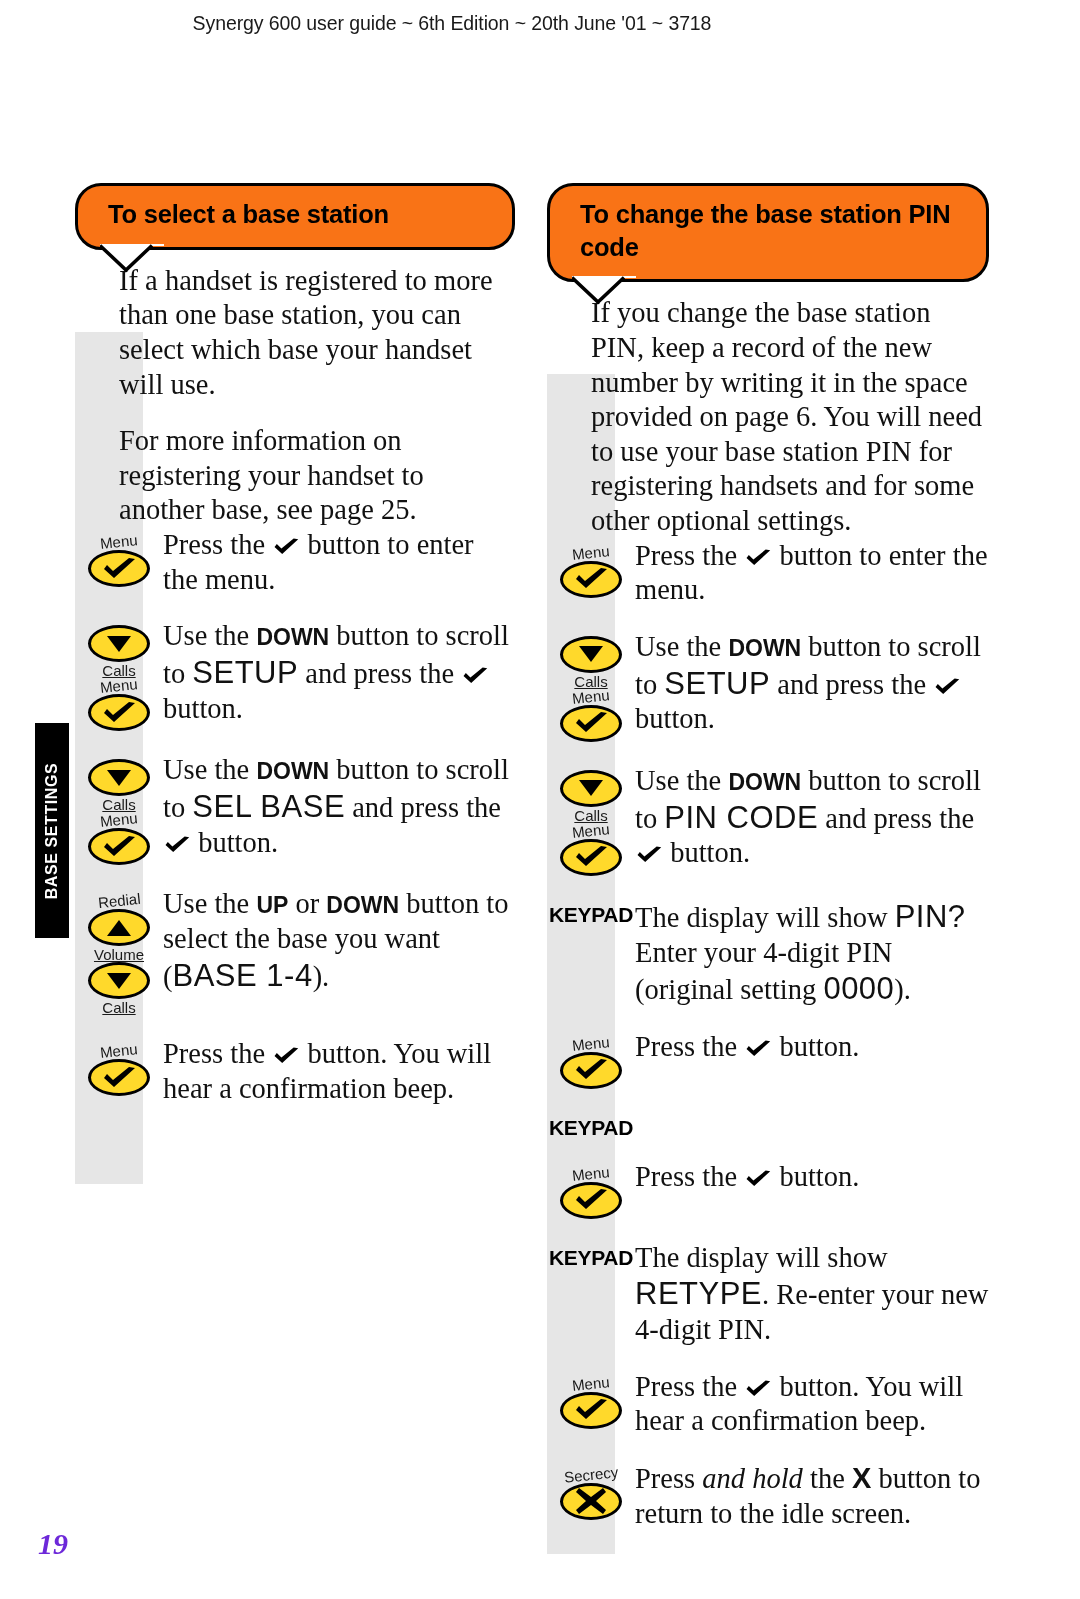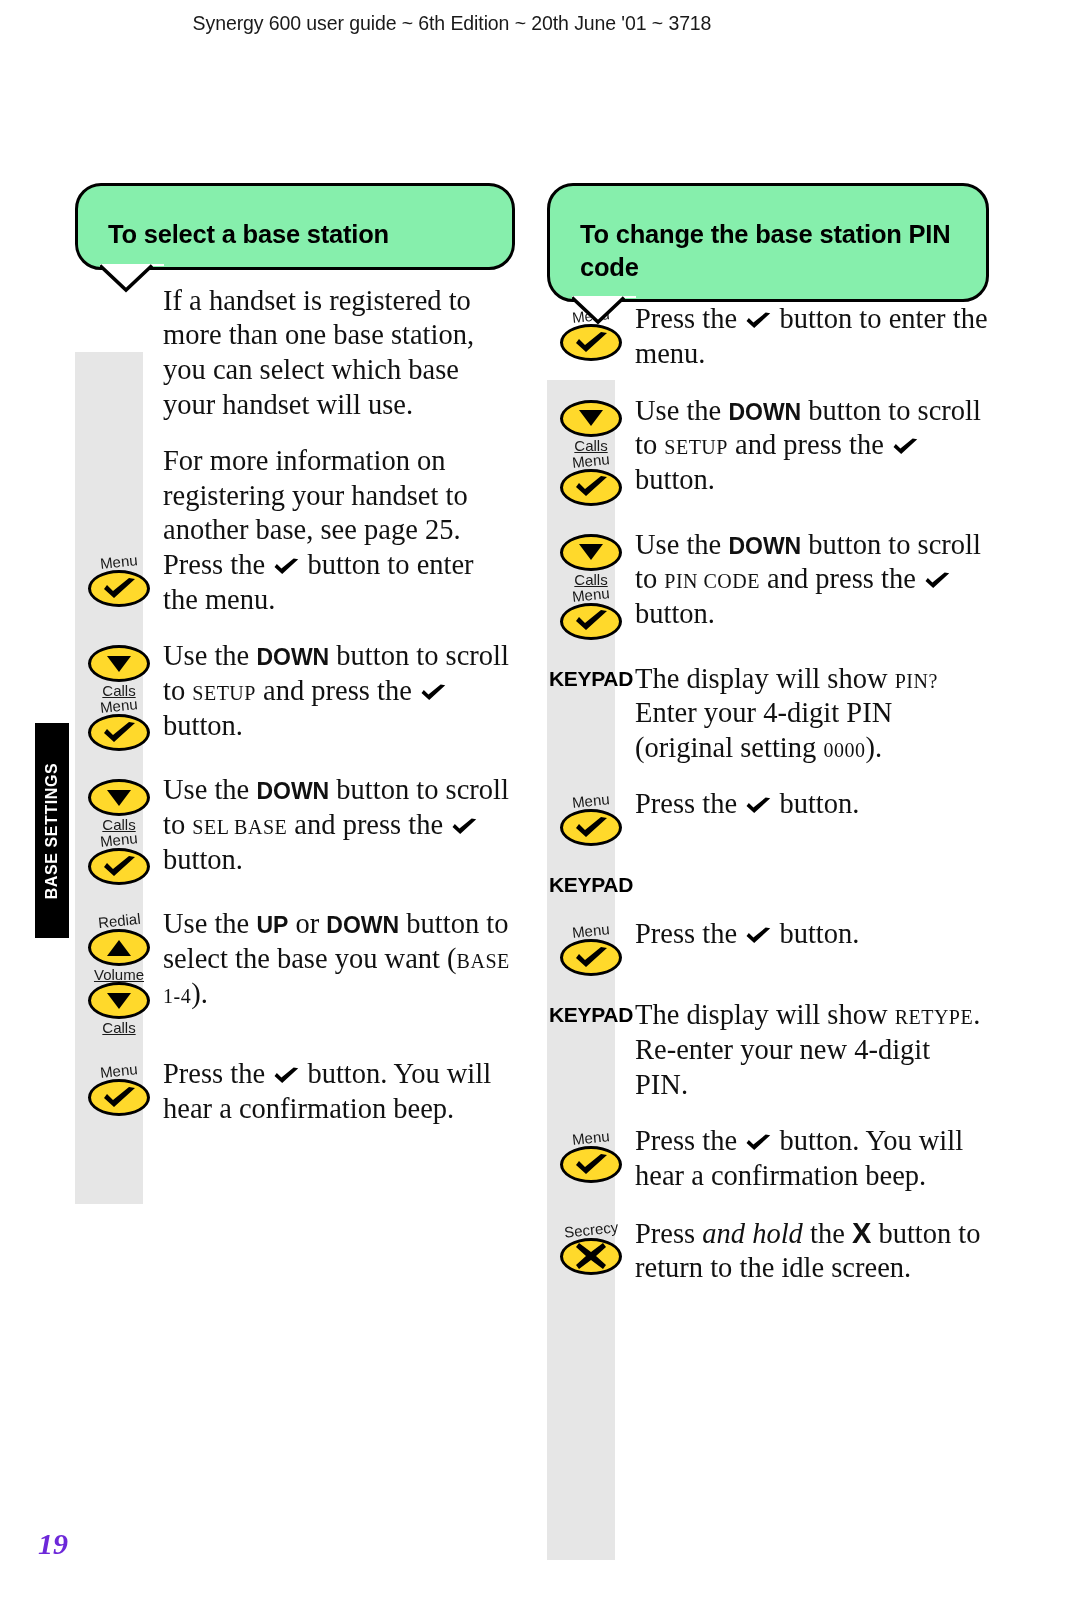--- a/index.html
+++ b/index.html
@@ -63,22 +63,22 @@
   
   .column { position: absolute; top: 183px; }
   .col-left  { left: 75px;  width: 440px; }
   .col-right { left: 547px; width: 442px; }
 
   
   .callout {
     position: relative;
     border: 3.5px solid #000;
     border-radius: 26px;
-    background: #86efac;
-    padding: 32px 22px 16px 30px;
+    background: #f97316;
+    padding: 12px 22px 16px 30px;
     z-index: 3;
   }
   .callout h2 {
     margin: 0;
     font-family: "Liberation Sans", sans-serif;
     font-weight: bold;
     font-size: 25.5px;
     line-height: 1.28;
     color: #000;
     letter-spacing: -0.2px;
@@ -105,21 +105,21 @@
     background: #e6e6e6;
     z-index: 0;
   }
   .col-left  .rail { height: 852px; top: 68px; }
   .col-right .rail { height: 1180px; top: 78px; }
 
   .steps { position: relative; z-index: 2; }
 
   
   .intro {
-    margin: 0 0 0 88px;
+    margin: 0 0 0 44px;
     padding-top: 0;
     font-size: 28.5px;
     line-height: 1.215;
     color: #111;
   }
   .intro + .intro { margin-top: 22px; }
 
   
   .step {
     position: relative;
@@ -183,22 +183,22 @@
 
   
   .tick-inline {
     display: inline-block;
     width: 26px;
     height: 18px;
     vertical-align: -2px;
     margin: 0 1px;
   }
   .lcd {
-    font-family: Liberation Serif, serif;
-    font-size: 20px;
+    font-family: Liberation Sans, sans-serif;
+    font-size: 31px;
     letter-spacing: 0.5px;
   }
   .bold-sans {
     font-family: "Liberation Sans", sans-serif;
     font-weight: bold;
     font-size: 23px;
   }
   .bold-x {
     font-family: "Liberation Sans", sans-serif;
     font-weight: bold;
@@ -356,20 +356,21 @@
     <div class="callout-tail">
       <svg width="64" height="30" viewBox="0 0 64 30">
         <path d="M0,0 L0,2 L26,26 L52,2 L64,2 L64,0 Z" fill="#ffffff" stroke="none"></path>
         <path d="M0,1.5 L26,26 L52,1.5" fill="none" stroke="#000" stroke-width="3.5" stroke-linejoin="miter"></path>
       </svg>
     </div>
   </div>
   <div class="rail-wrap">
     <div class="rail"></div>
     <div class="steps" id="right-steps">
+        <p class="intro" style="margin-top: 14px;">If you change the base station PIN, keep a record of the new number by writing it in the space provided on page 6. You will need to use your base station PIN for registering handsets and for some other optional settings.</p>
         <div class="step">
           <div class="step-icon">
             <div class="keygroup">
               <span class="keylabel slant">Menu</span>
               <span class="oval">
                 <span>
                   <svg width="34" height="22" viewBox="0 0 34 22">
                     <path d="M2,11 L12,20 L33,1 L27,0 L11,13 L5,7 Z" fill="#000"></path>
                   </svg>
                 </span>

